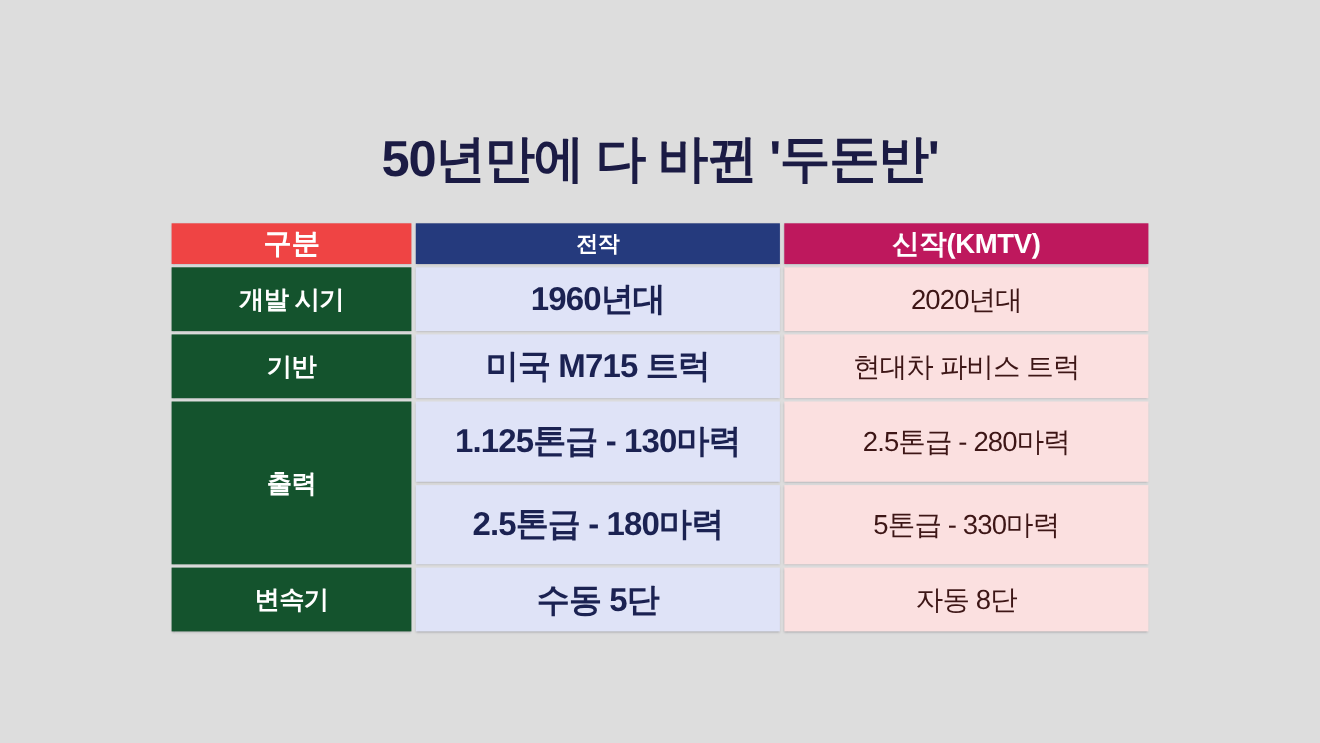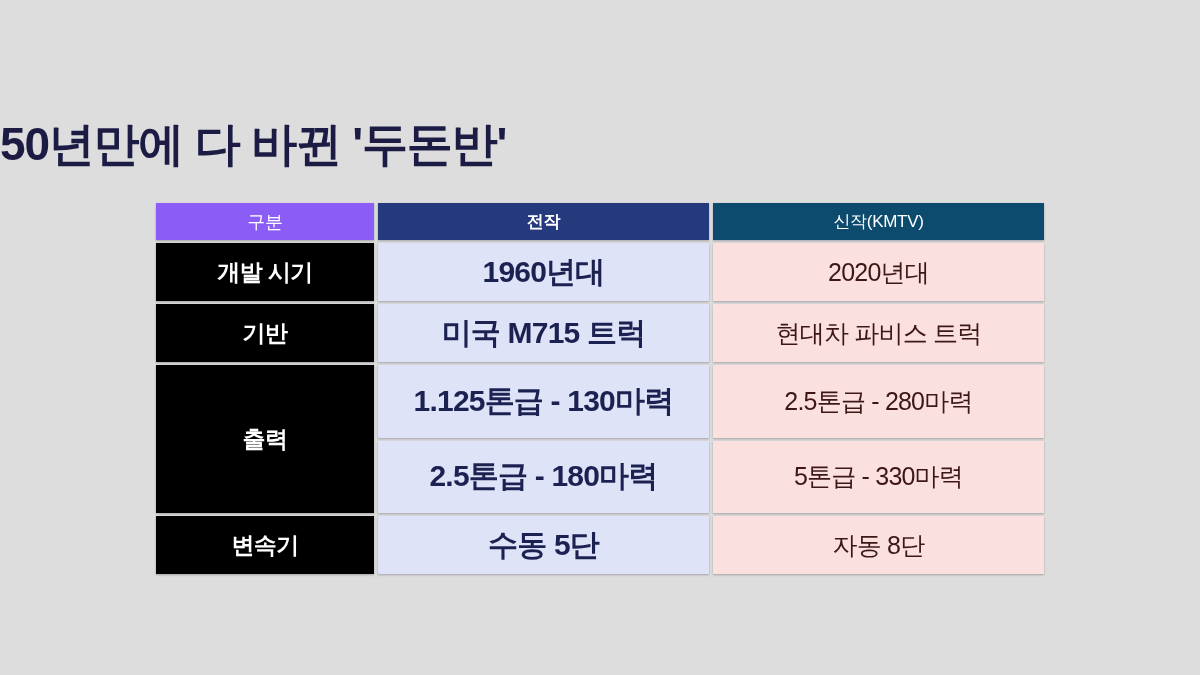--- a/index.html
+++ b/index.html
@@ -19,20 +19,21 @@
     position: absolute;
     inset: 0;
   }
 
   
   .title {
     position: absolute;
     left: 0;
     top: 118px;
     width: 1200px;
+    text-align: center;
     font-size: 46px;
     font-weight: 900;
     letter-spacing: -1.2px;
     color: #1b1b44;
     white-space: nowrap;
     line-height: 1.15;
   }
 
   
   .table-wrap {
@@ -57,47 +58,47 @@
   table.compare td {
     padding: 0;
     margin: 0;
     text-align: center;
     vertical-align: middle;
     box-shadow: 0 1px 2px rgba(90,90,100,0.45);
   }
 
   
   .th-label {
-    background: #8b5cf6;
+    background: #ef4444;
     color: #ffffff;
     height: 37px;
-    font-size: 18px;
-    font-weight: 400;
+    font-size: 26px;
+    font-weight: 700;
     letter-spacing: -0.3px;
   }
   .th-old {
     background: #253a7d;
     color: #ffffff;
     height: 37px;
-    font-size: 17px;
+    font-size: 20px;
     font-weight: 700;
     letter-spacing: -0.3px;
   }
   .th-new {
-    background: #0c4a6e;
+    background: #be185d;
     color: #ffffff;
     height: 37px;
-    font-size: 17px;
-    font-weight: 400;
+    font-size: 25px;
+    font-weight: 700;
     letter-spacing: -0.3px;
   }
 
   
   .td-label {
-    background: #000000;
+    background: #14532d;
     color: #ffffff;
     font-size: 23px;
     font-weight: 700;
     letter-spacing: -0.6px;
     height: 58px;
   }
   .td-label.tall { height: 148px; }
 
   .td-old {
     background: #dfe3f7;

